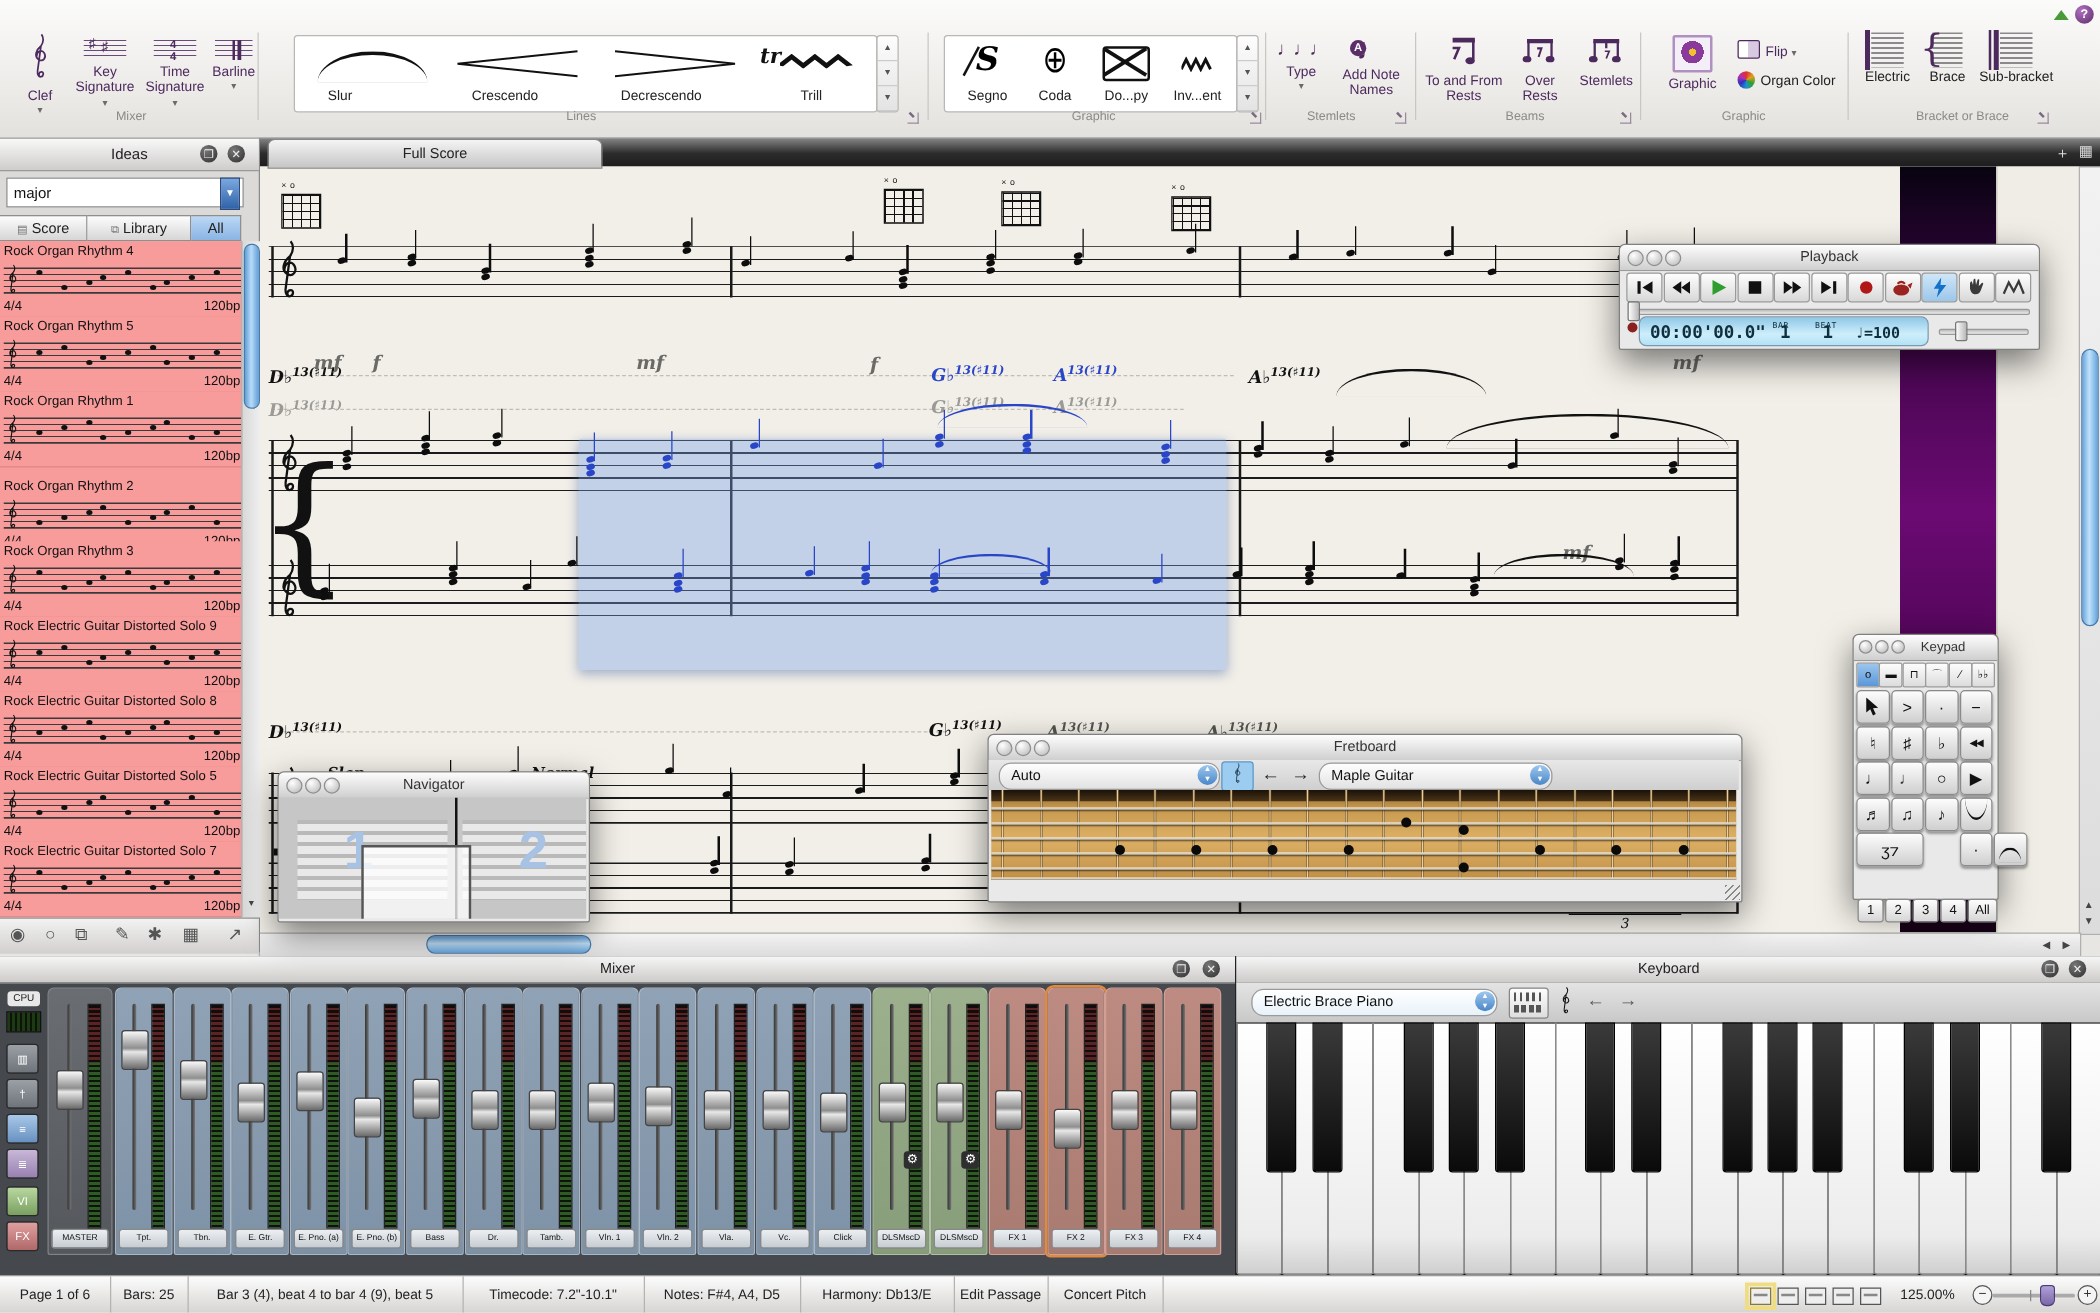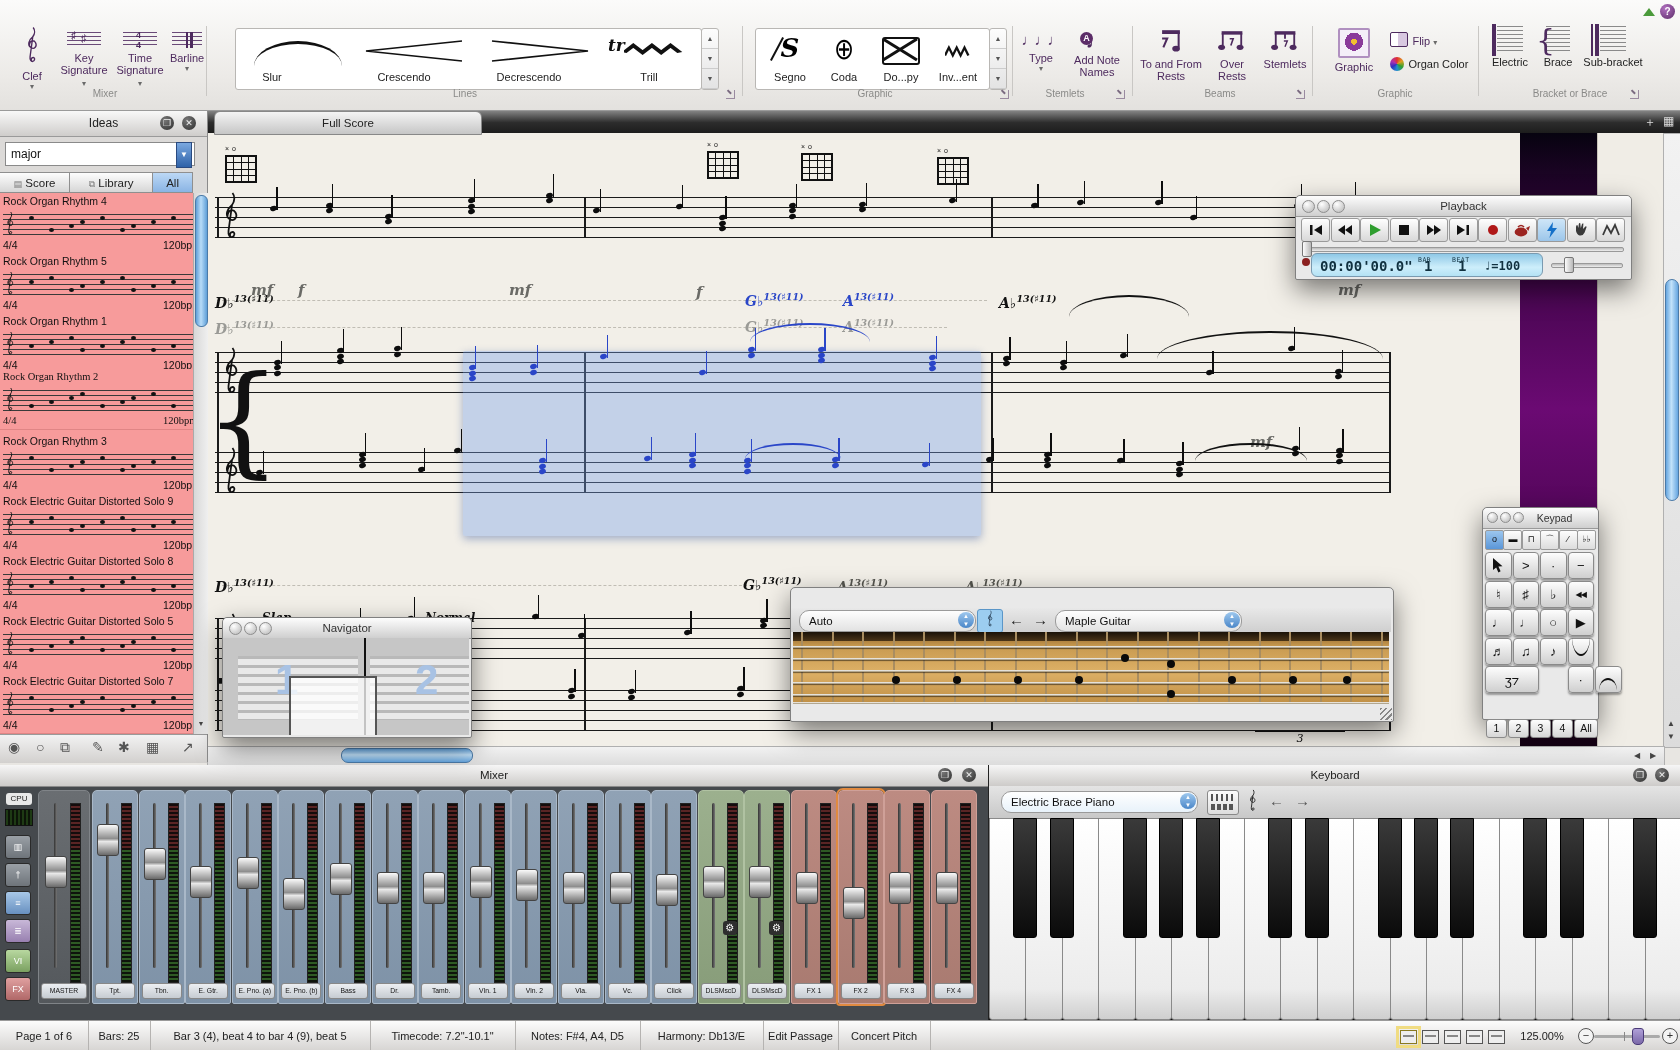--- a/index.html
+++ b/index.html
@@ -464,21 +464,21 @@
           <div class="idea-dot" style="left: 66px; top: 2px;"></div>
           <div class="idea-dot" style="left: 77px; top: 14px;"></div>
           <div class="idea-dot" style="left: 97px; top: 10px;"></div>
           <div class="idea-dot" style="left: 117px; top: 6px;"></div>
           <div class="idea-dot" style="left: 128px; top: 2px;"></div>
           <div class="idea-dot" style="left: 148px; top: 14px;"></div>
           <div class="idea-dot" style="left: 168px; top: 10px;"></div>
         </div>
         <div class="idea-meta"><span>4/4</span><span style="position:absolute;left:160px;">120bpm</span></div>
       </div>
-      <div class="idea" style="top: 176px; font-family: Liberation Serif, serif;">
+      <div class="idea" style="top: 188px;">
         <div class="idea-title">Rock Organ Rhythm 2</div>
         <div class="idea-staff">
           <svg viewBox="0 0 20 52" width="10" height="26" style="position: absolute; left: 2px; top: -3px; color: rgb(17, 17, 17);">
             <use href="#sym-clef"></use>
           </svg>
           <div class="idea-dot" style="left: 26px; top: 14px;"></div>
           <div class="idea-dot" style="left: 46px; top: 10px;"></div>
           <div class="idea-dot" style="left: 66px; top: 6px;"></div>
           <div class="idea-dot" style="left: 77px; top: 2px;"></div>
           <div class="idea-dot" style="left: 97px; top: 14px;"></div>
@@ -1151,20 +1151,26 @@
     <div class="nav-page" style="left:15px;width:120px;"></div>
     <div class="nav-page" style="left:147px;width:99px;"></div>
     <div style="position:absolute;left:141px;top:0;width:2px;height:97px;background:#111;"></div>
     <div class="nav-num" style="left:52px;">1</div>
     <div class="nav-num" style="left:192px;">2</div>
     <div id="nav-rect" style="left:66px;top:38px;width:84px;height:59px;"></div>
   </div>
 </div>
 
 <div class="fwin" style="left:790px;top:587px;width:602px;height:133px;z-index:11;">
+  <div class="tbar">
+    <span class="tl" style="left:6px;"></span>
+    <span class="tl" style="left:21px;"></span>
+    <span class="tl" style="left:36px;"></span>
+    <span>Fretboard</span>
+  </div>
   <div id="fb-toolbar">
     <div class="combo" style="left:8px;top:2px;width:166px;">
       <span>Auto</span><span class="cap">▲<br>▼</span>
     </div>
     <div style="position:absolute;left:186px;top:1px;width:24px;height:22px;background:#9ccdf0;border:1px solid #5a96c8;border-radius:3px;text-align:center;">
       <svg width="10" height="18" viewBox="0 0 20 52" style="color:#123;">
           <use href="#sym-clef"></use>
         </svg>
     </div>
     <div style="position:absolute;left:218px;top:3px;font-size:15px;color:#222;">←</div>

